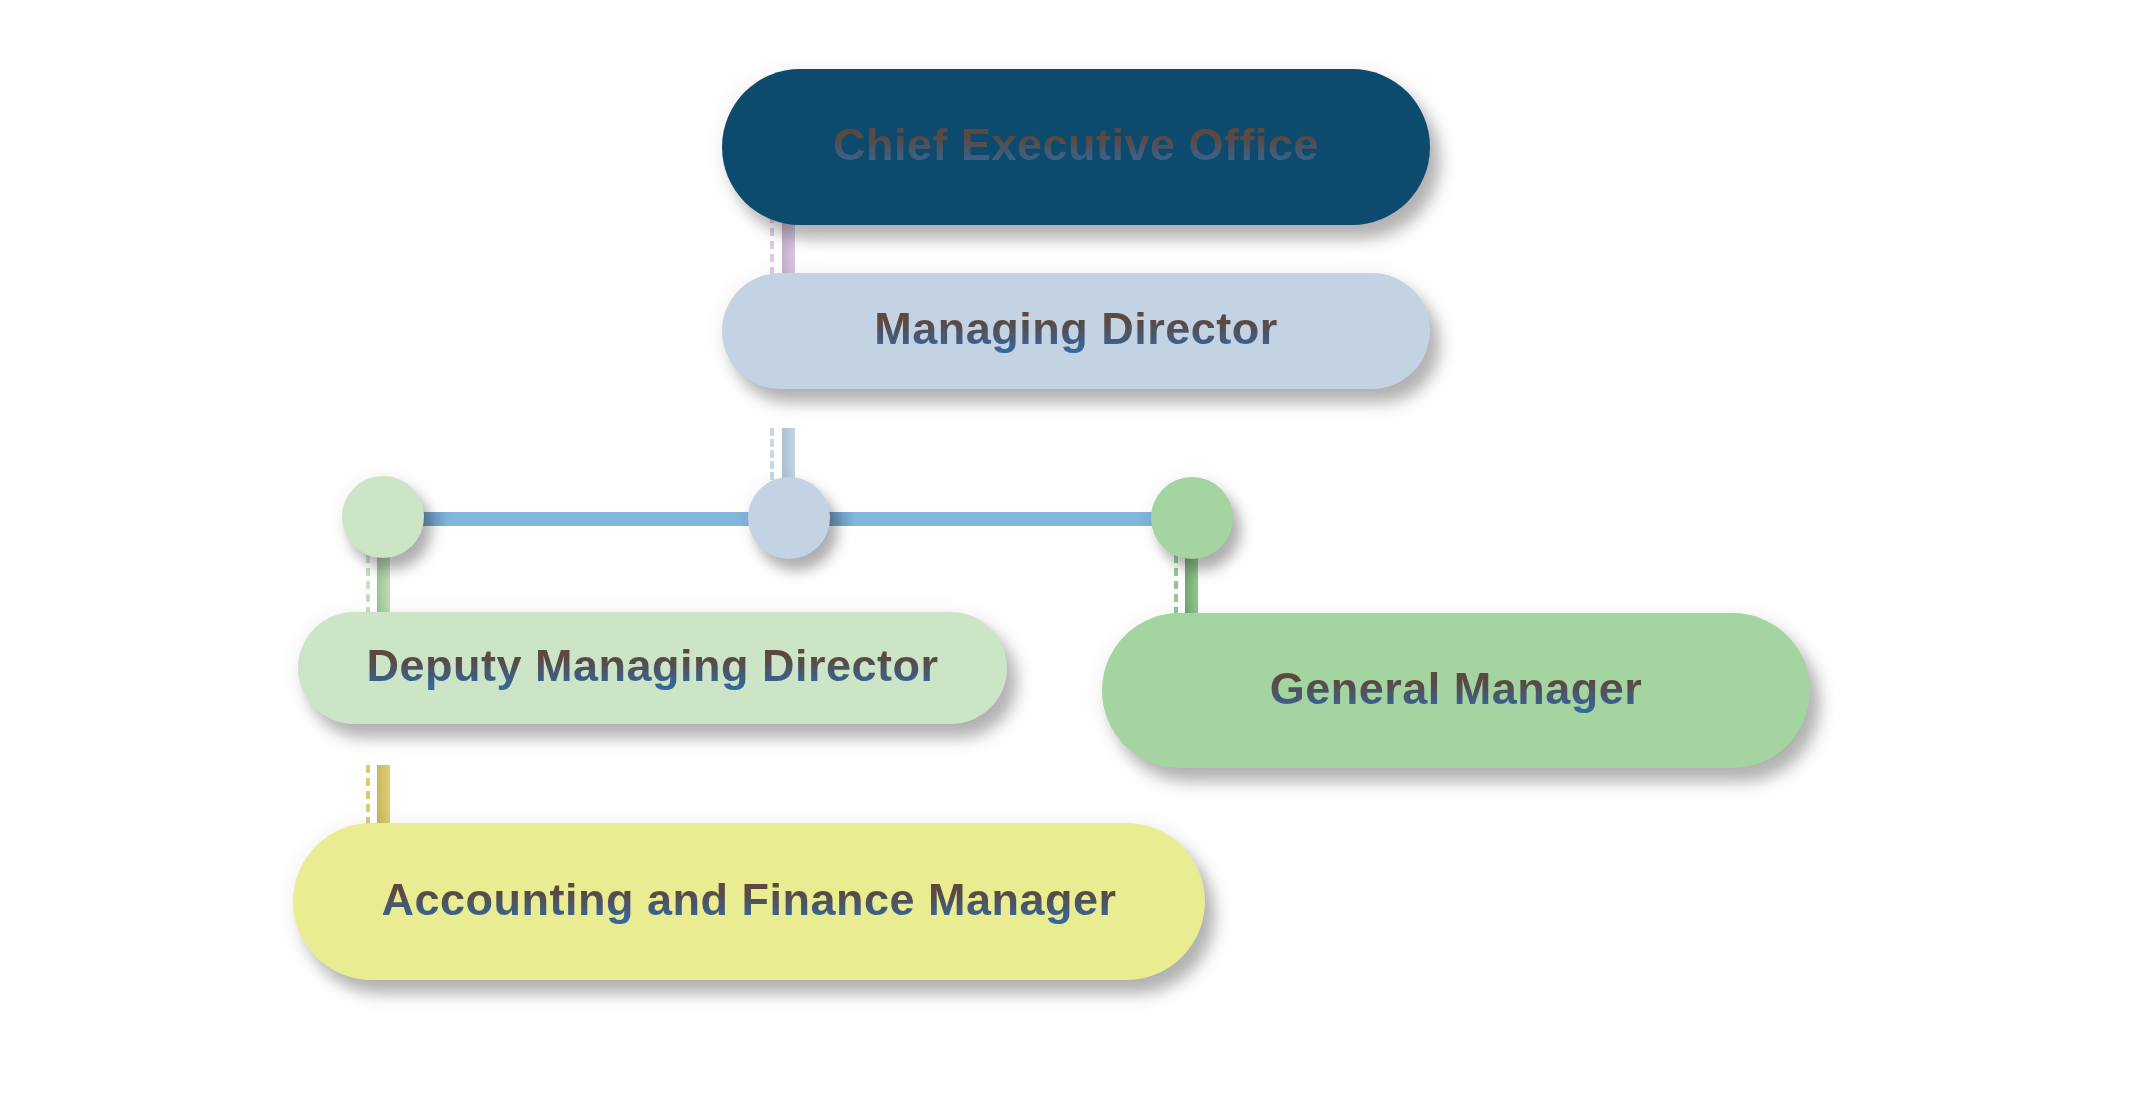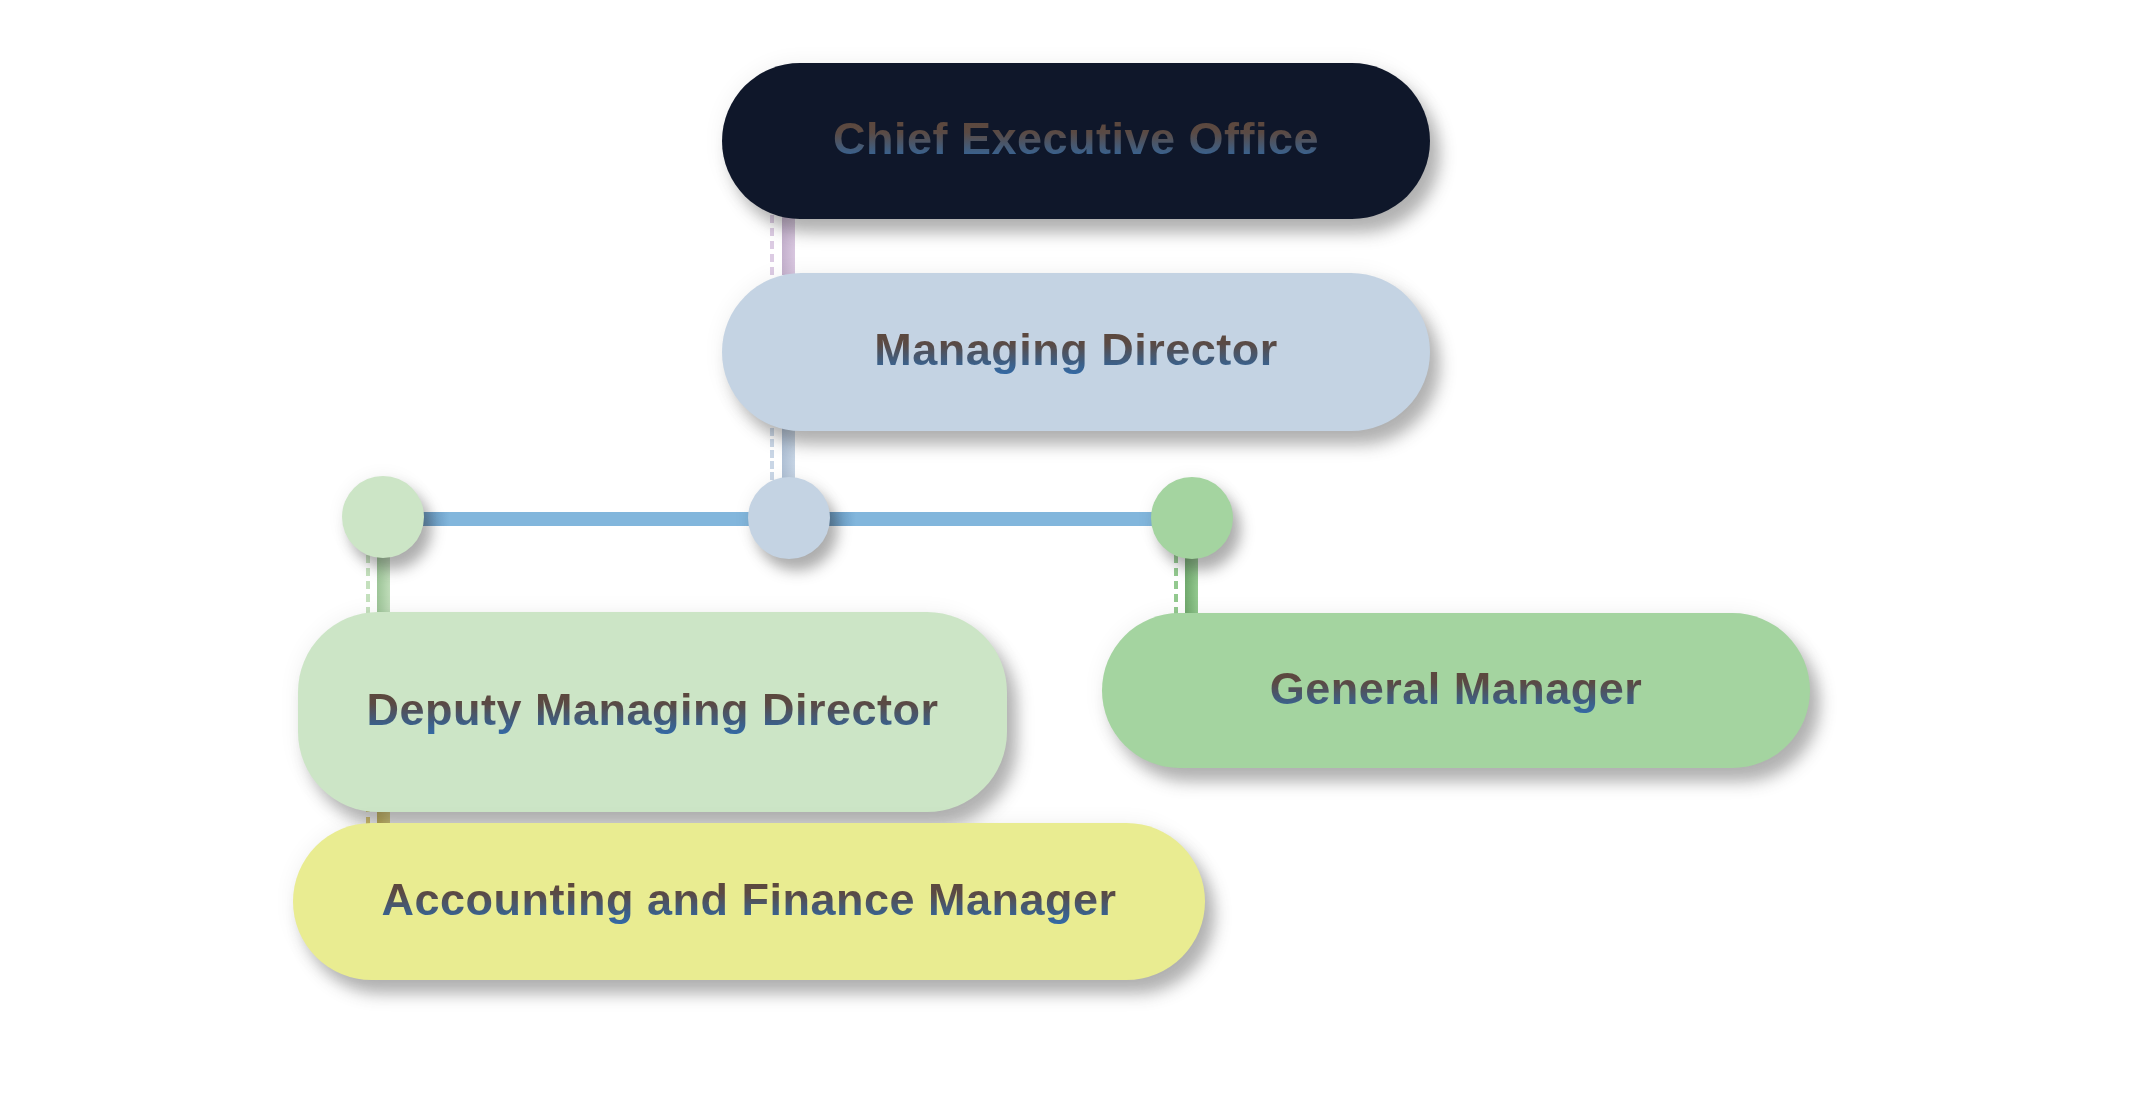--- a/index.html
+++ b/index.html
@@ -60,29 +60,29 @@
   <div class="vdash" style="left:1174px; top:555px; height:60px; border-left-color:#93c98f;"></div>
   <div class="vsolid" style="left:1185px; top:555px; height:60px; background:linear-gradient(to right,#6fa86c,#93c98f);"></div>
 
   <div class="vdash" style="left:366px; top:765px; height:60px; border-left-color:#ddc970;"></div>
   <div class="vsolid" style="left:377px; top:765px; height:60px; background:linear-gradient(to right,#c9b65a,#ddd07a);"></div>
 
   <div class="circle" style="left:342px; top:476px; background:#cce5c6;"></div>
   <div class="circle" style="left:748px; top:477px; background:#c4d3e3;"></div>
   <div class="circle" style="left:1151px; top:477px; background:#a4d4a0;"></div>
 
-  <div class="node" style="left:722px; top:63px; width:708px; height:156px; background:#0f172a;">
+  <div class="node" style="left:722px; top:69px; width:708px; height:156px; background:#0c4a6e;">
     <span class="node-label">Chief Executive Office</span>
   </div>
 
-  <div class="node" style="left:722px; top:273px; width:708px; height:158px; background:#c4d3e3;">
+  <div class="node" style="left:722px; top:273px; width:708px; height:116px; background:#c4d3e3;">
     <span class="node-label">Managing Director</span>
   </div>
 
-  <div class="node" style="left:298px; top:612px; width:709px; height:200px; background:#cce5c6;">
+  <div class="node" style="left:298px; top:612px; width:709px; height:112px; background:#cce5c6;">
     <span class="node-label">Deputy Managing Director</span>
   </div>
 
   <div class="node" style="left:1102px; top:613px; width:708px; height:155px; background:#a4d4a0;">
     <span class="node-label" style="margin-top:1px;">General Manager</span>
   </div>
 
   <div class="node" style="left:293px; top:823px; width:912px; height:157px; background:#e9ec91;">
     <span class="node-label">Accounting and Finance Manager</span>
   </div>

